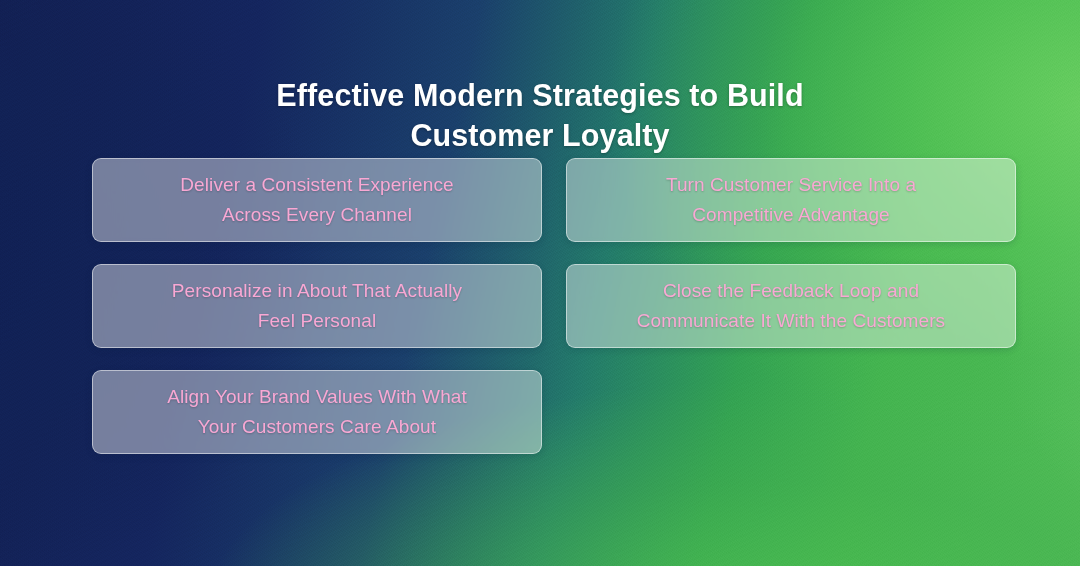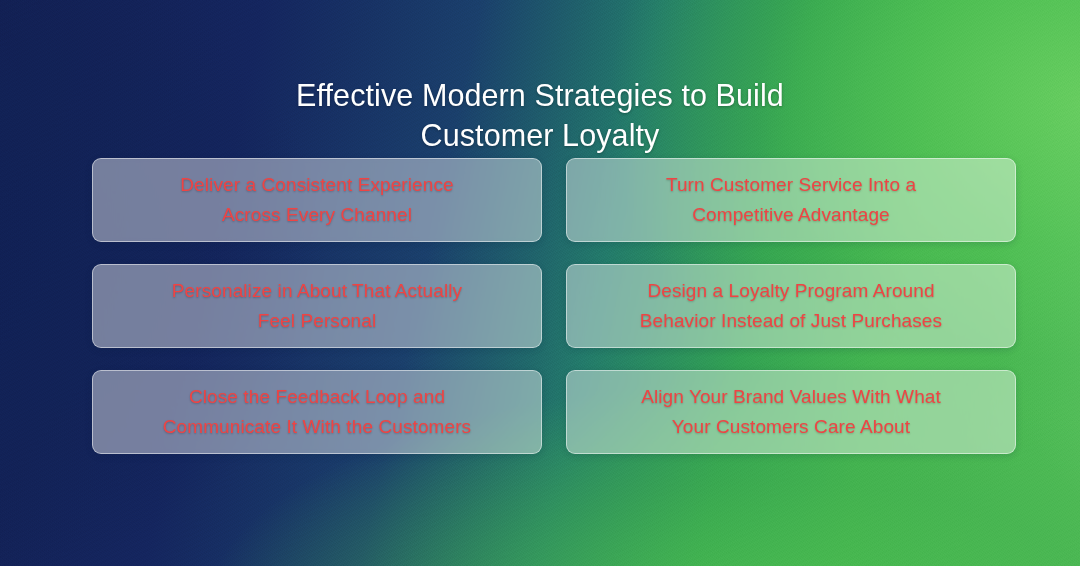--- a/index.html
+++ b/index.html
@@ -84,21 +84,21 @@
   }
 
   .headline {
     position: absolute;
     top: 55px;
     left: 0;
     right: 0;
     text-align: center;
     color: #ffffff;
     font-size: 30.5px;
-    font-weight: 400;
+    font-weight: 700;
     line-height: 40px;
     letter-spacing: 0.1px;
     text-shadow: 0 1px 3px rgba(0, 0, 0, 0.30);
     white-space: pre-line;
   }
 
   .card-grid {
     position: absolute;
     top: 158px;
     left: 92px;
@@ -119,21 +119,21 @@
     text-align: center;
     box-sizing: border-box;
     padding: 6px 14px;
     background: rgba(255, 255, 255, 0.42);
     border: 1px solid rgba(255, 255, 255, 0.50);
     box-shadow: 0 2px 7px rgba(10, 28, 60, 0.16);
     backdrop-filter: blur(2px);
   }
 
   .card-text {
-    color: #ef4444;
+    color: #f9a8d4;
     font-size: 19px;
     font-weight: 400;
     line-height: 30px;
     letter-spacing: 0.1px;
     text-shadow: 0 1px 2px rgba(0, 0, 0, 0.22);
     white-space: pre-line;
   }
 </style>
 </head>
 <body>
@@ -163,24 +163,20 @@
         <span class="card-text">Turn Customer Service Into a
 Competitive Advantage</span>
       </div>
 
       <div class="card">
         <span class="card-text">Personalize in About That Actually
 Feel Personal</span>
       </div>
 
 
-      <div class="card">
-        <span class="card-text">Design a Loyalty Program Around
-Behavior Instead of Just Purchases</span>
-      </div>
 
       <div class="card">
         <span class="card-text">Close the Feedback Loop and
 Communicate It With the Customers</span>
       </div>
 
 
       <div class="card">
         <span class="card-text">Align Your Brand Values With What
 Your Customers Care About</span>

